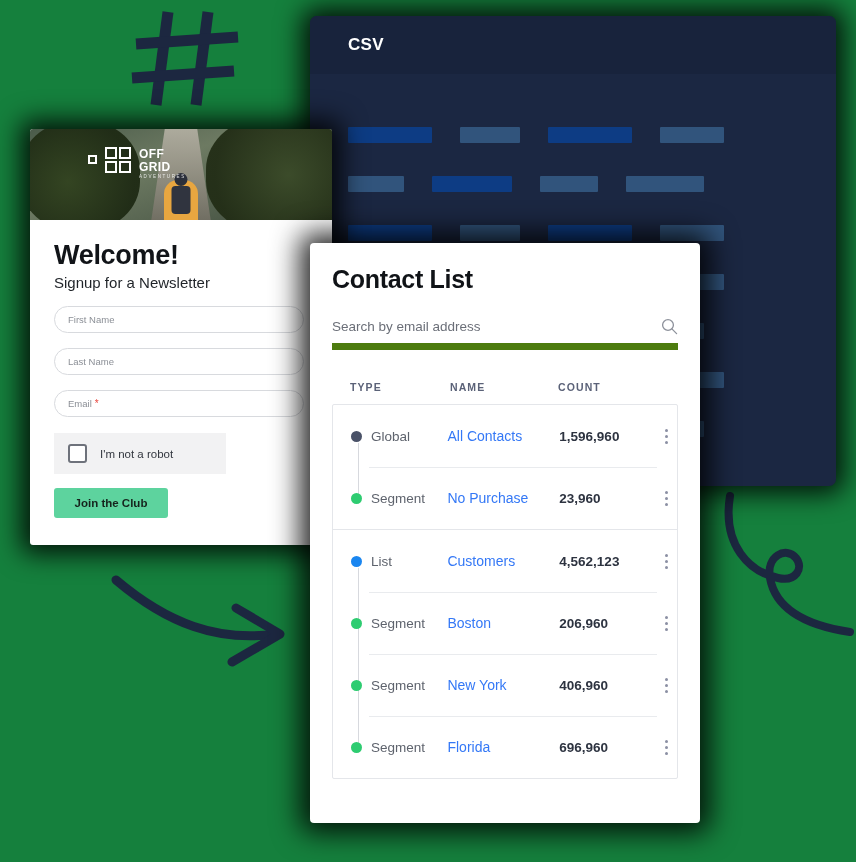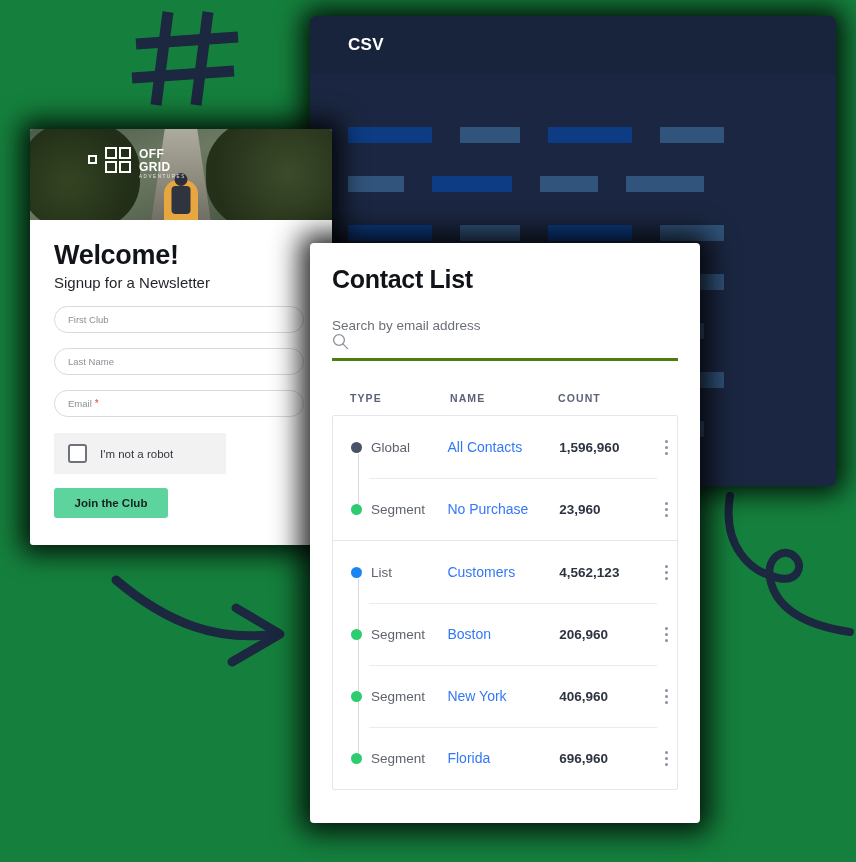--- a/index.html
+++ b/index.html
@@ -234,25 +234,24 @@
   }
   #contact-title {
     font-size: 25px;
     font-weight: bold;
     color: #101317;
     letter-spacing: -0.3px;
   }
   #search-row {
     margin-top: 24px;
     display: flex;
-    align-items: flex-start;
+    align-items: center;
     justify-content: space-between;
-    border-bottom: 3px solid #4d7c0f;
+    border-bottom: 7px solid #4d7c0f;
     padding-bottom: 8px;
-    flex-direction: column;
   }
   #search-input {
     border: none;
     outline: none;
     font-size: 13.5px;
     color: #6b6f78;
     font-family: "Liberation Sans", sans-serif;
     width: 300px;
     background: transparent;
   }
@@ -447,21 +446,21 @@
           <span class="logo-sub">ADVENTURES</span>
         </div>
       </div>
     </div>
 
     <div id="form-area">
       <div id="welcome-title">Welcome!</div>
       <div id="welcome-sub">Signup for a Newsletter</div>
 
       <div class="form-input">
-        <span class="form-input-label">First Club</span>
+        <span class="form-input-label">First Name</span>
       </div>
       <div class="form-input">
         <span class="form-input-label">Last Name</span>
       </div>
       <div class="form-input">
         <span class="form-input-label">Email</span>
         <span class="req-star">*</span>
       </div>
 
       <div id="robot-box">

